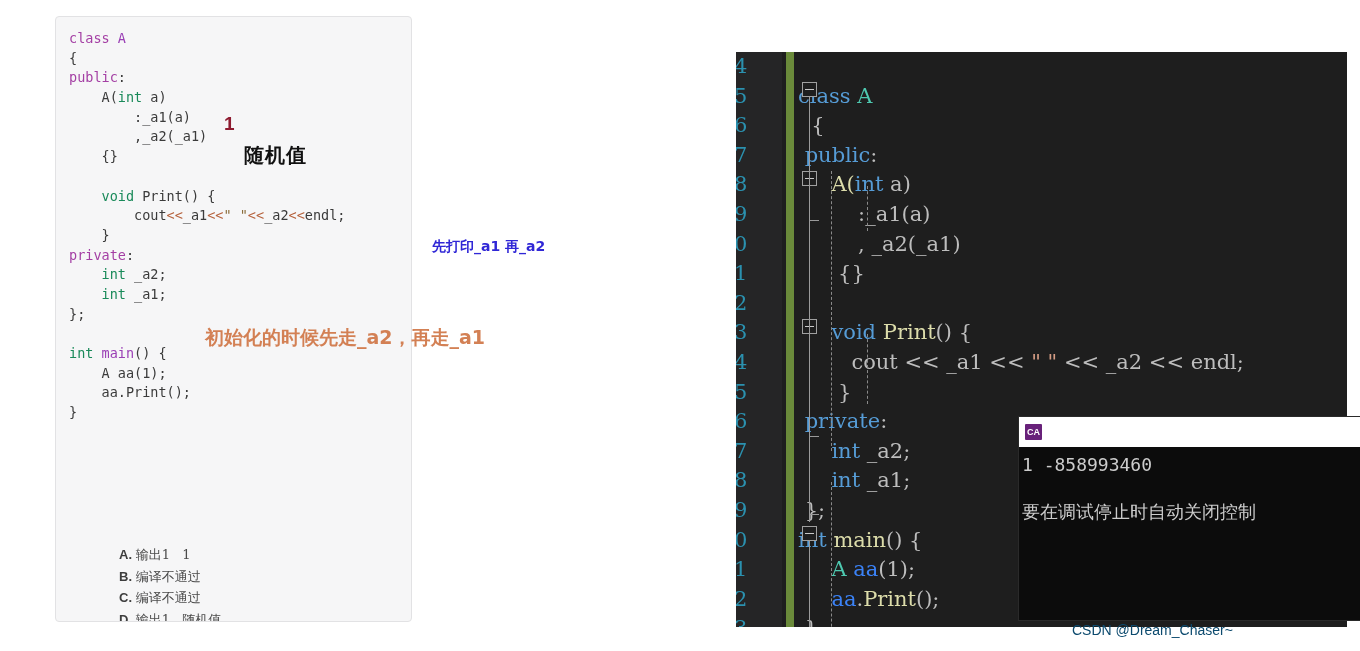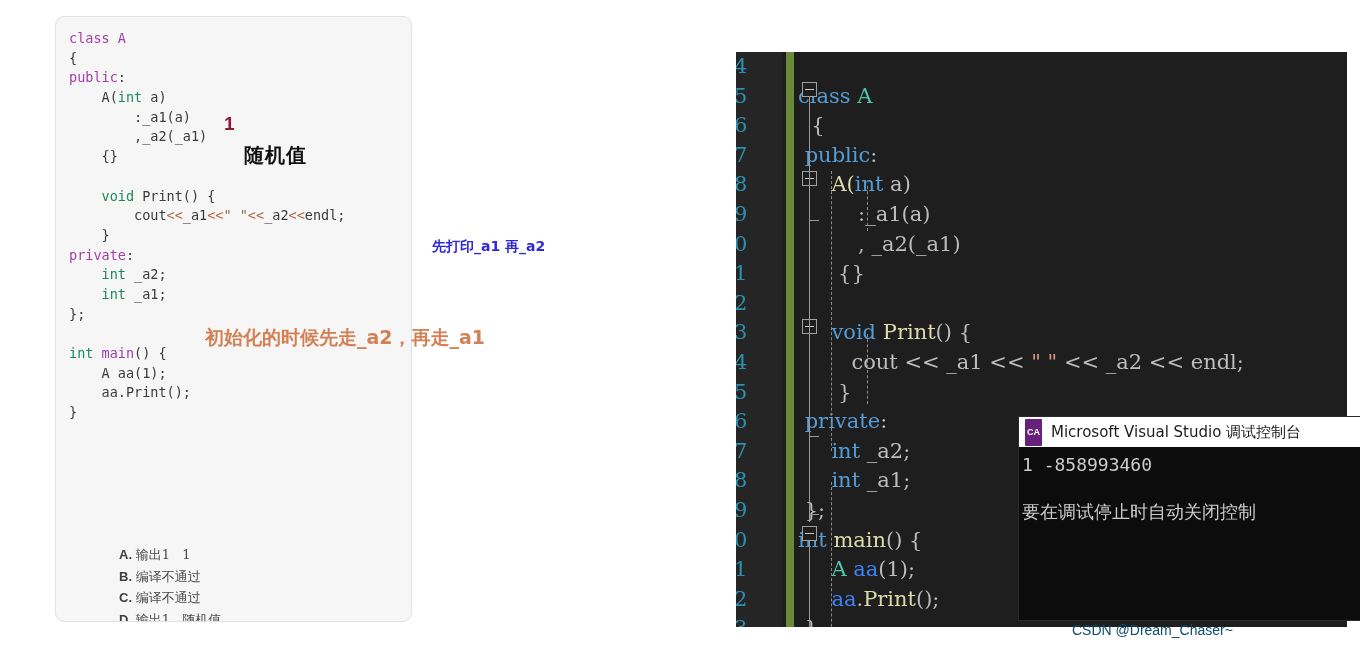--- a/index.html
+++ b/index.html
@@ -9,21 +9,21 @@
     font-family:"Liberation Sans", sans-serif;
     overflow:hidden;
     position:relative;
   }
 
   
   #left-panel{
     position:absolute;left:55px;top:16px;width:357px;height:606px;
     background:#f6f6f7;
     border:1px solid #e2e2e4;
-    border-radius:9px;
+    border-radius:4px;
     box-sizing:border-box;
     overflow:hidden;
   }
   #left-code{
     position:absolute;left:13px;top:12px;right:4px;
     font-family:"DejaVu Sans Mono","Liberation Mono",monospace;
     font-size:13.5px;
     line-height:19.7px;
     color:#3b3b3b;
     white-space:pre;
@@ -135,21 +135,21 @@
     overflow:hidden;
     box-shadow:0 0 0 1px #2a2a2a;
   }
   #console-title{
     position:absolute;left:0;top:0;width:100%;height:30px;
     background:#ffffff;
     display:flex;align-items:center;
     padding-left:6px;box-sizing:border-box;
   }
   #console-icon{
-    width:17px;height:27px;background:#68217a;
+    width:17px;height:16px;background:#68217a;
     display:inline-flex;align-items:center;justify-content:center;
     color:#ffffff;font-size:9px;font-weight:bold;
     font-family:"Liberation Sans",sans-serif;
     border-radius:1px;flex:none;
   }
   #console-title-text{
     margin-left:9px;font-size:15px;color:#1b1b1b;
     font-family:"DejaVu Sans","Liberation Sans",sans-serif;
     white-space:nowrap;
   }
@@ -228,18 +228,17 @@
   <div class="vdash" style="left:95px;top:119px;height:280px;"></div>
   <div class="vdash" style="left:95px;top:430px;height:175px;"></div>
   <div class="vdash" style="left:131px;top:134px;height:45px;"></div>
   <div class="vdash" style="left:131px;top:282px;height:70px;"></div>
 
 </div>
 
 <div id="console-win">
   <div id="console-title">
     <span id="console-icon">CA</span>
-    <span id="console-title-text">Microsoft Visual Studio 调试控制台</span>
   </div>
   <div id="console-body"><div>1 -858993460</div><div class="blank">&nbsp;</div><div>要在调试停止时自动关闭控制</div></div>
 </div>
 
 <div id="watermark">CSDN @Dream_Chaser~</div>
 
 </body></html>

